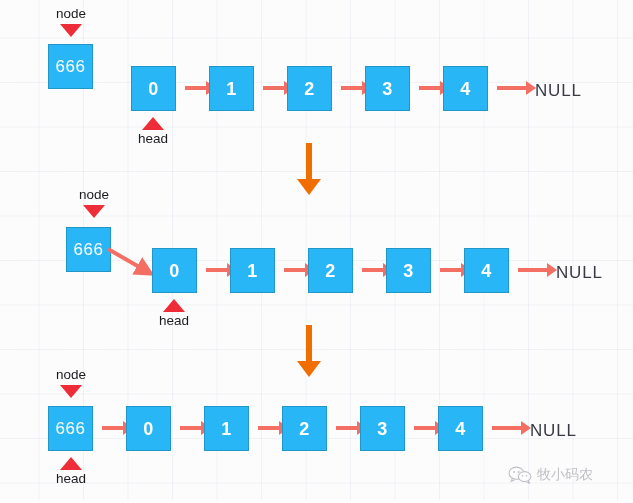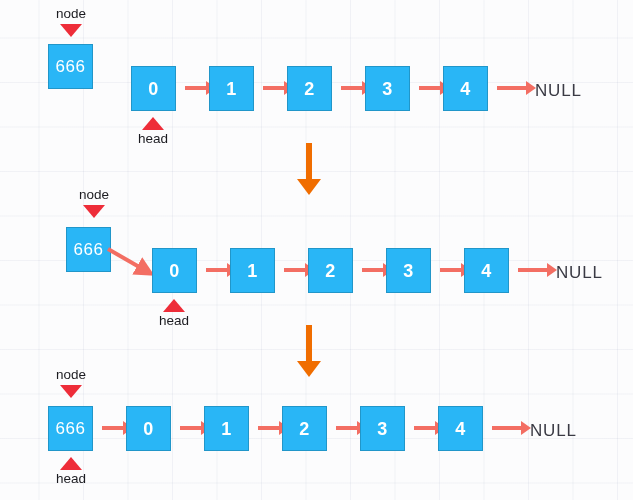--- a/index.html
+++ b/index.html
@@ -261,14 +261,27 @@
     <div class="h-arrow" style="left:492px; top:426px; width:30px;"></div>
 
     <div class="null-label" style="left:530px; top:421px;">NULL</div>
 
     <div class="ptr" style="left:41px; top:457px;">
       <span class="tri-up"></span>
       <span class="ptr-text">head</span>
     </div>
   </div>
 
+  <div class="watermark" style="left:508px; top:466px;">
+    <svg class="wm-icon" width="24" height="18" viewBox="0 0 24 18">
+      <ellipse cx="8.5" cy="7.2" rx="7.4" ry="6.1" fill="none" stroke="#6d6d78" stroke-width="1.1"></ellipse>
+      <path d="M4.4 12.4 L3.0 15.6 L6.4 13.9" fill="none" stroke="#6d6d78" stroke-width="1.1" stroke-linejoin="round"></path>
+      <circle cx="6.1" cy="6.0" r="0.95" fill="#6d6d78"></circle>
+      <circle cx="10.6" cy="6.0" r="0.95" fill="#6d6d78"></circle>
+      <ellipse cx="16.6" cy="10.6" rx="6.2" ry="5.0" fill="#ffffff" stroke="#6d6d78" stroke-width="1.1"></ellipse>
+      <path d="M20.4 14.6 L21.6 17.2 L18.7 15.9" fill="#ffffff" stroke="#6d6d78" stroke-width="1.1" stroke-linejoin="round"></path>
+      <circle cx="14.6" cy="9.7" r="0.8" fill="#6d6d78"></circle>
+      <circle cx="18.5" cy="9.7" r="0.8" fill="#6d6d78"></circle>
+    </svg>
+    <span>牧小码农</span>
+  </div>
 
 </div>
 
 </body></html>

